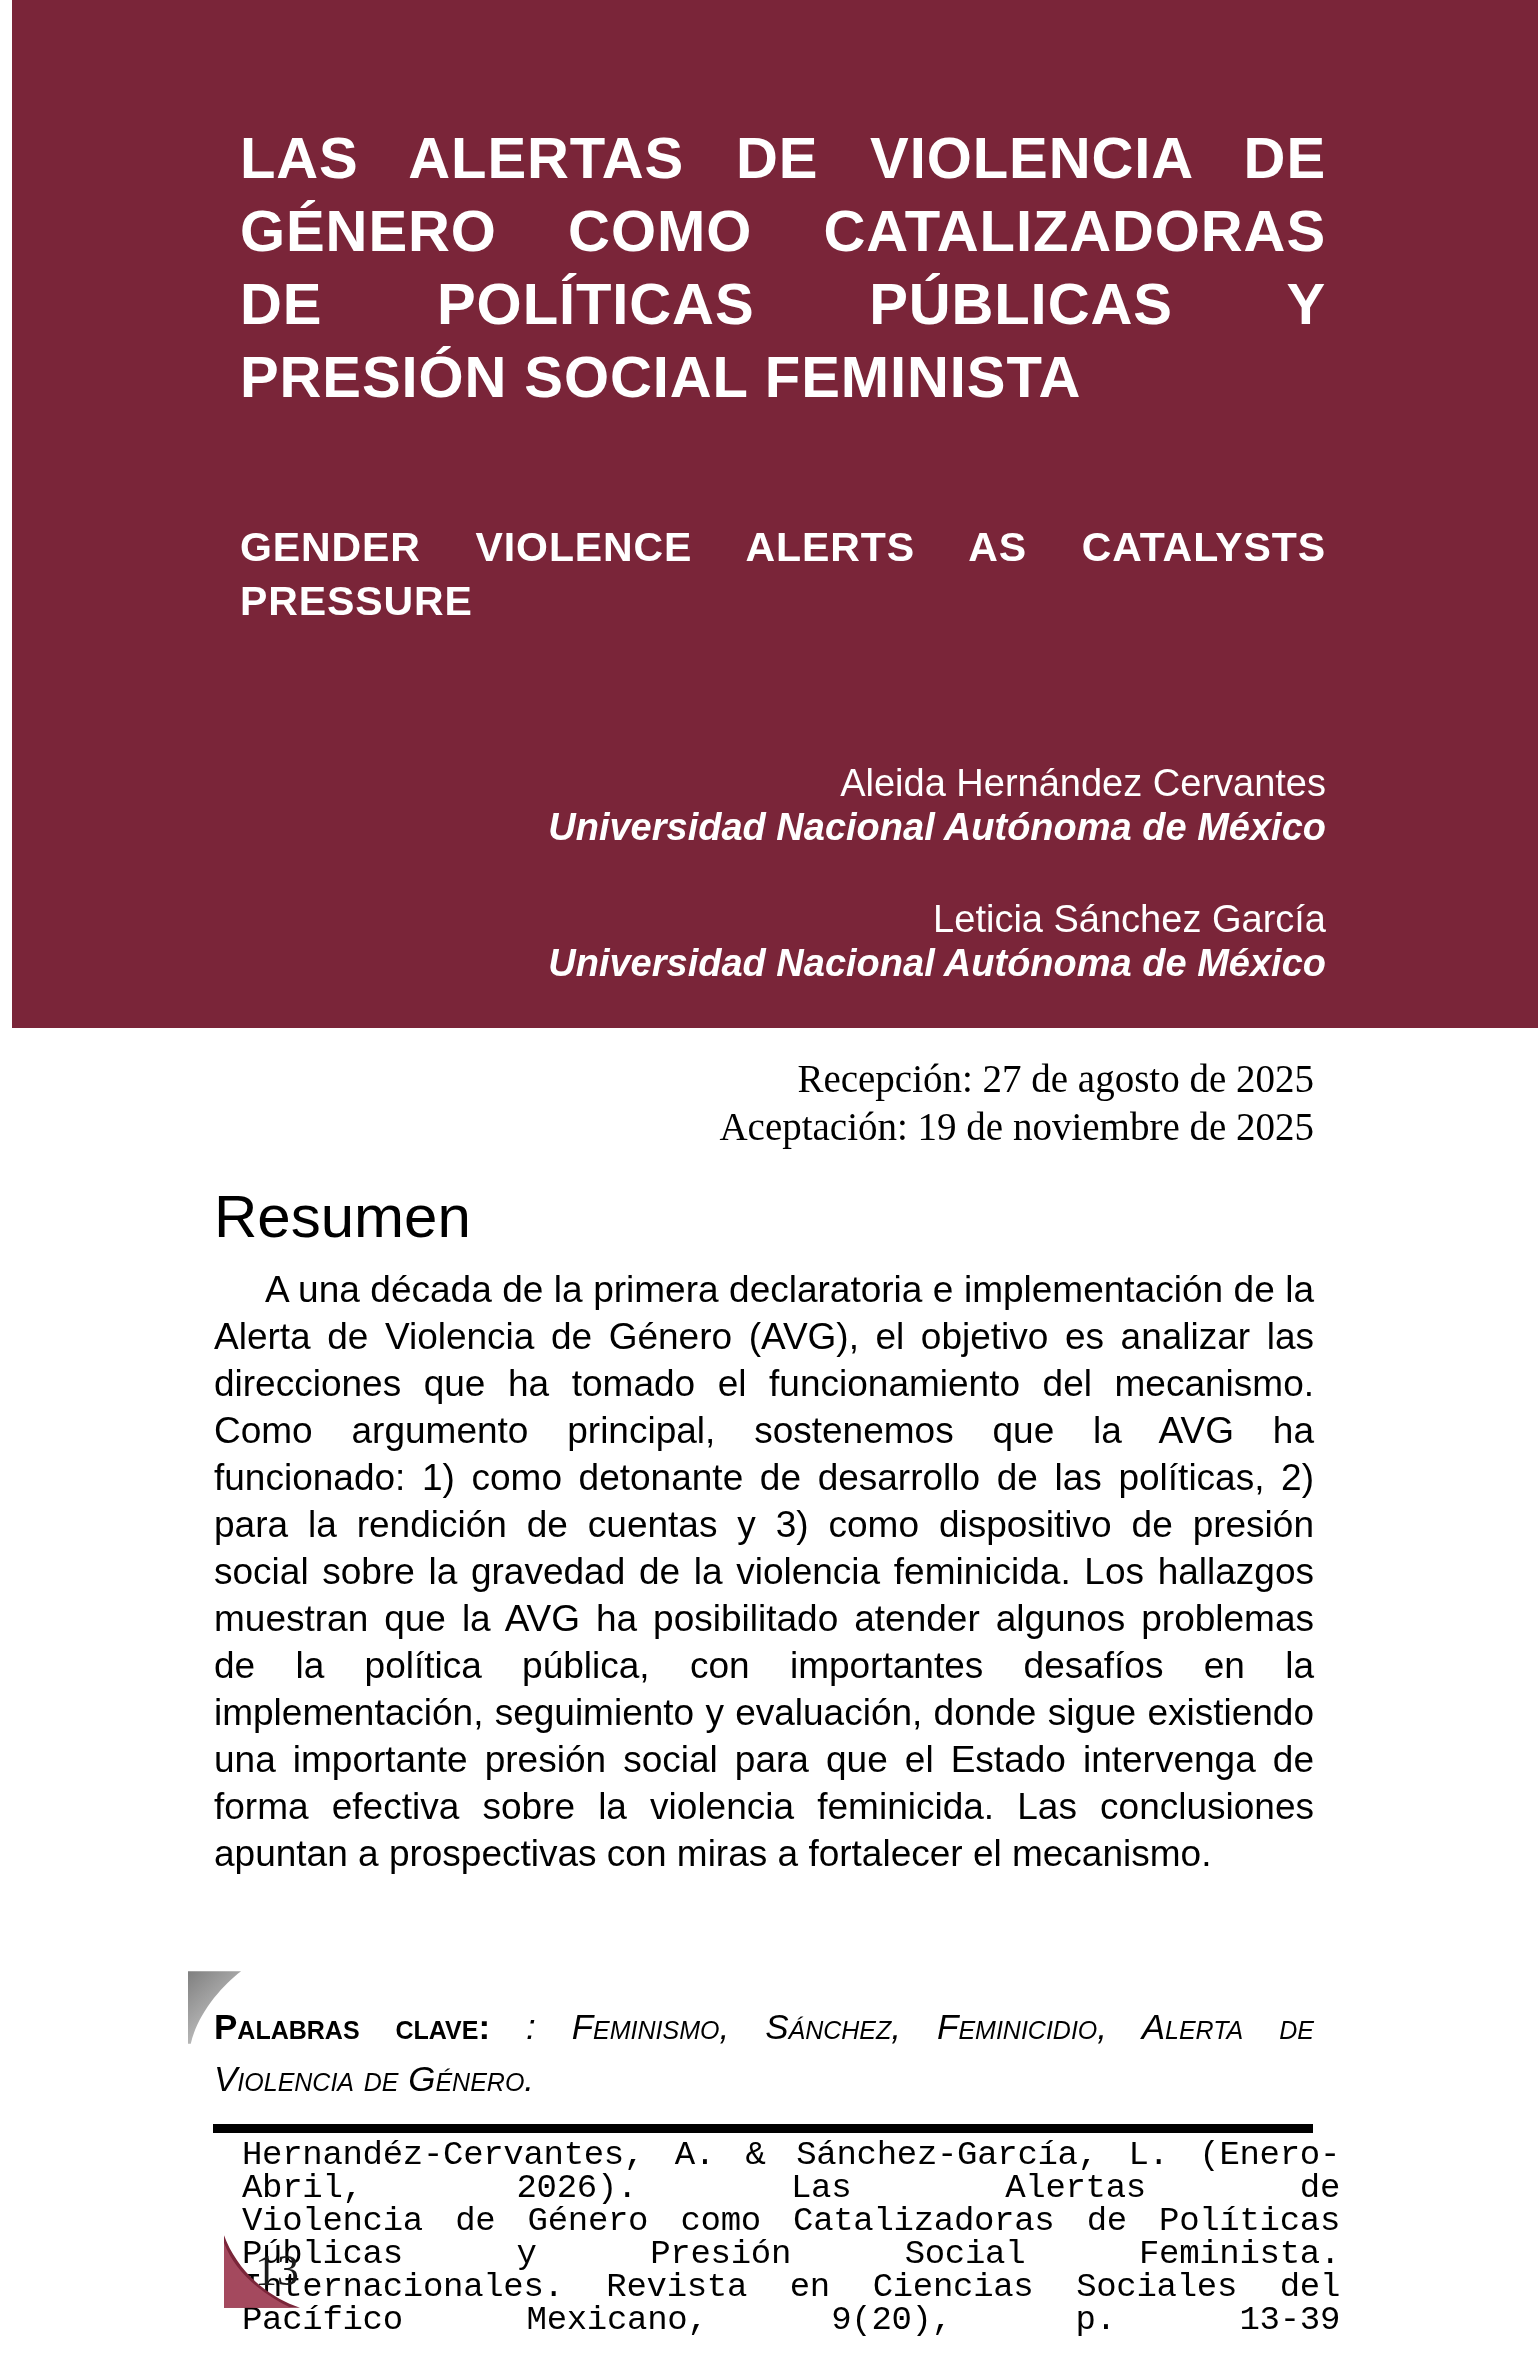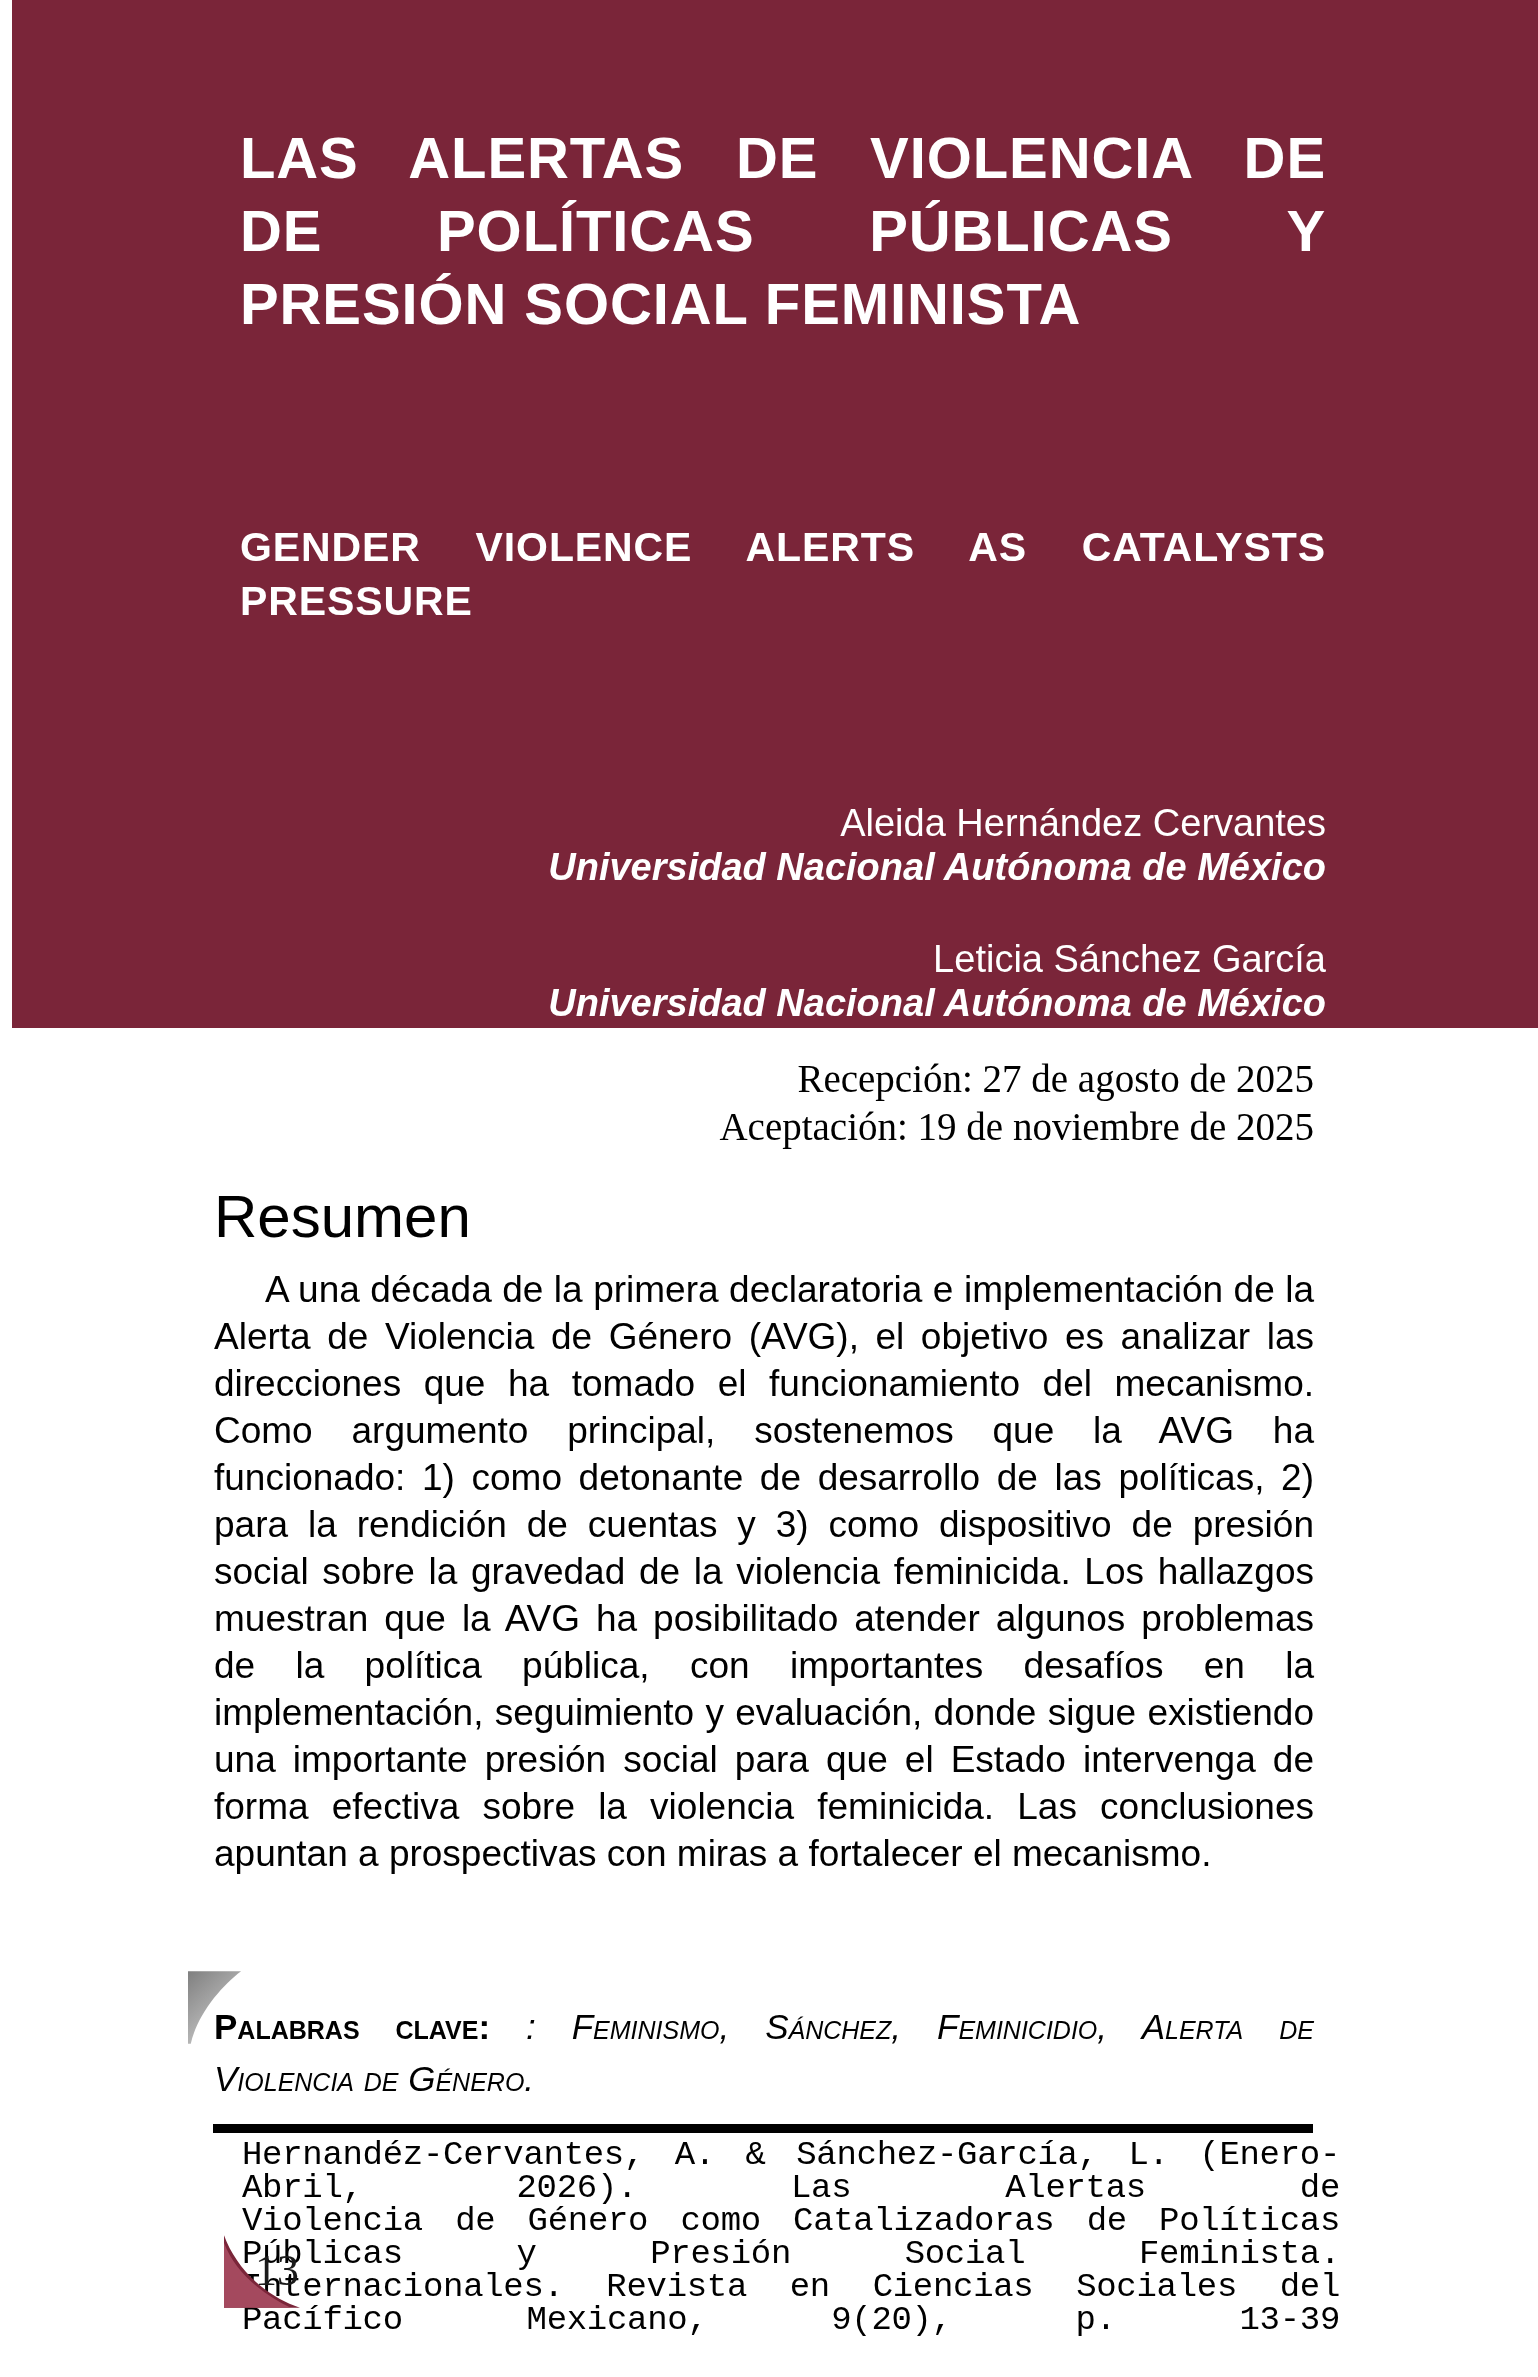--- a/index.html
+++ b/index.html
@@ -20,21 +20,21 @@
   .title-en{
     position:absolute;left:228px;top:520px;width:1086px;
     font-weight:700;font-size:41px;line-height:54px;color:#fff;
     letter-spacing:0.9px;
   }
   .stretch{text-align:justify;text-align-last:justify;}
   .authors{
     position:absolute;right:224px;top:761px;width:839px;
     text-align:right;color:#fff;
   }
-  .author-group{margin-bottom:48px;margin-top:40px;}
+  .author-group{margin-bottom:48px;}
   .author-name{font-size:38px;line-height:44px;font-weight:400;}
   .author-affil{font-size:38px;line-height:44px;font-weight:700;font-style:italic;}
   
   .dates{
     position:absolute;right:224px;top:1055px;width:839px;text-align:right;
     font-family:"Liberation Serif",serif;font-size:39px;line-height:48px;color:#000;
   }
   .resumen{
     position:absolute;left:214px;top:1186px;
     font-size:60px;line-height:62px;font-weight:400;color:#000;
@@ -68,20 +68,21 @@
   }
 </style>
 </head>
 <body>
 
 <div class="page">
 
   <div class="banner">
     <div class="title-es">
       <div class="stretch">LAS ALERTAS DE VIOLENCIA DE</div>
+      <div class="stretch">GÉNERO COMO CATALIZADORAS</div>
       <div class="stretch">DE POLÍTICAS PÚBLICAS Y</div>
       <div>PRESIÓN SOCIAL FEMINISTA</div>
     </div>
     <div class="title-en">
       <div class="stretch">GENDER VIOLENCE ALERTS AS CATALYSTS</div>
       <div>PRESSURE</div>
     </div>
     <div class="authors">
       <div class="author-group">
         <div class="author-name">Aleida Hernández Cervantes</div>

